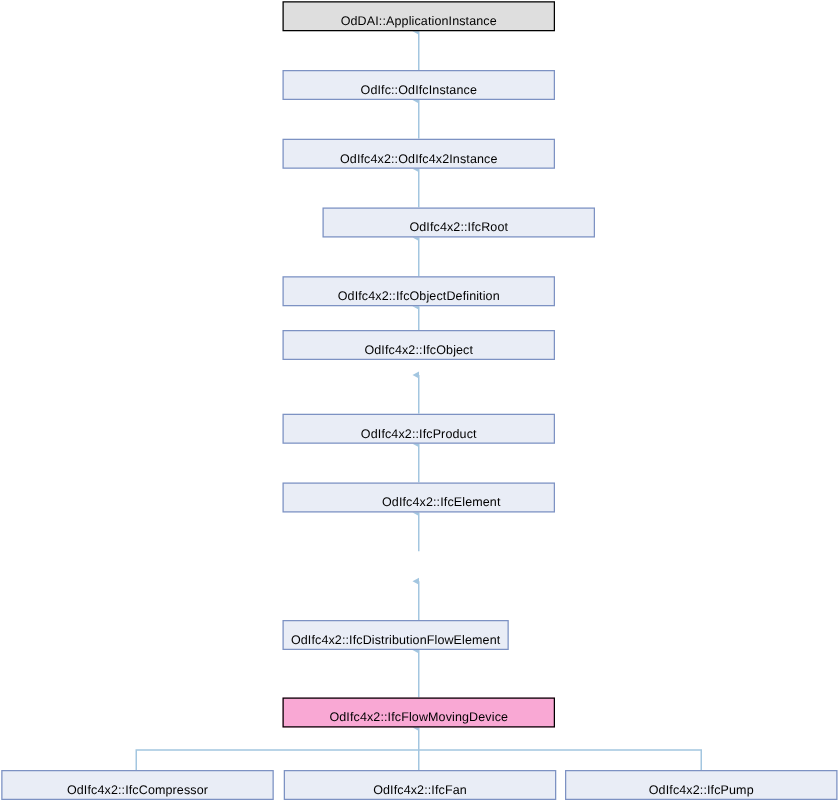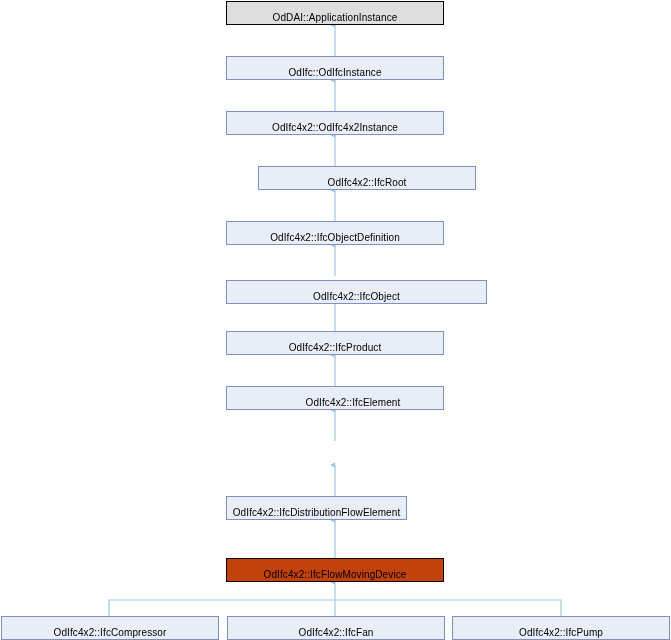--- a/index.html
+++ b/index.html
@@ -45,21 +45,21 @@
   }
   .node.normal {
     background: #e9edf6;
     border: 1px solid #7d92c3;
   }
   .node.root {
     background: #dedede;
     border: 1px solid #000000;
   }
   .node.current {
-    background: #c2410c;
+    background: #f9a8d4;
     border: 1px solid #000000;
   }
   .node-label {
     display: block;
     padding: 0 4px;
     pointer-events: none;
   }
 </style>
 </head>
 <body>
@@ -104,21 +104,21 @@
   </div>
 
   <div class="node normal" style="left:226px; top:166px; width:218px;margin-left:32px;">
     <span class="node-label">OdIfc4x2::IfcRoot</span>
   </div>
 
   <div class="node normal" style="left:226px; top:221px; width:218px;">
     <span class="node-label">OdIfc4x2::IfcObjectDefinition</span>
   </div>
 
-  <div class="node normal" style="left:226px; top:280px; width:261px;">
+  <div class="node normal" style="left:226px; top:264px; width:218px;">
     <span class="node-label">OdIfc4x2::IfcObject</span>
   </div>
 
   <div class="node normal" style="left:226px; top:331px; width:218px;">
     <span class="node-label">OdIfc4x2::IfcProduct</span>
   </div>
 
   <div class="node normal" style="left:226px; top:386px; width:218px;padding-left:36px;">
     <span class="node-label">OdIfc4x2::IfcElement</span>
   </div>

